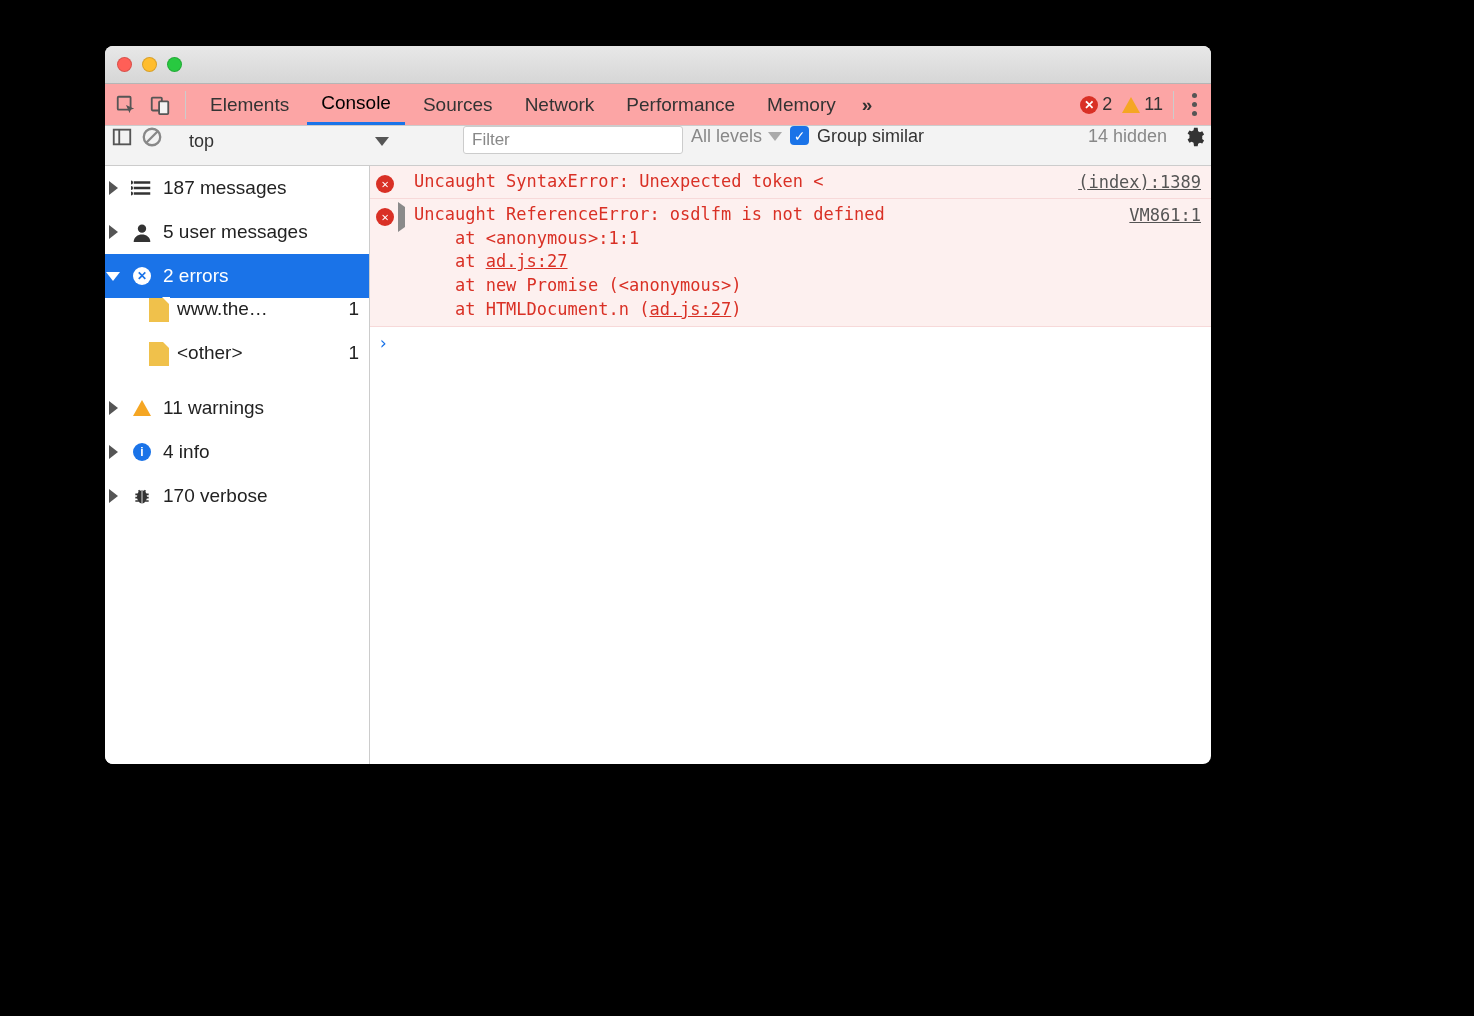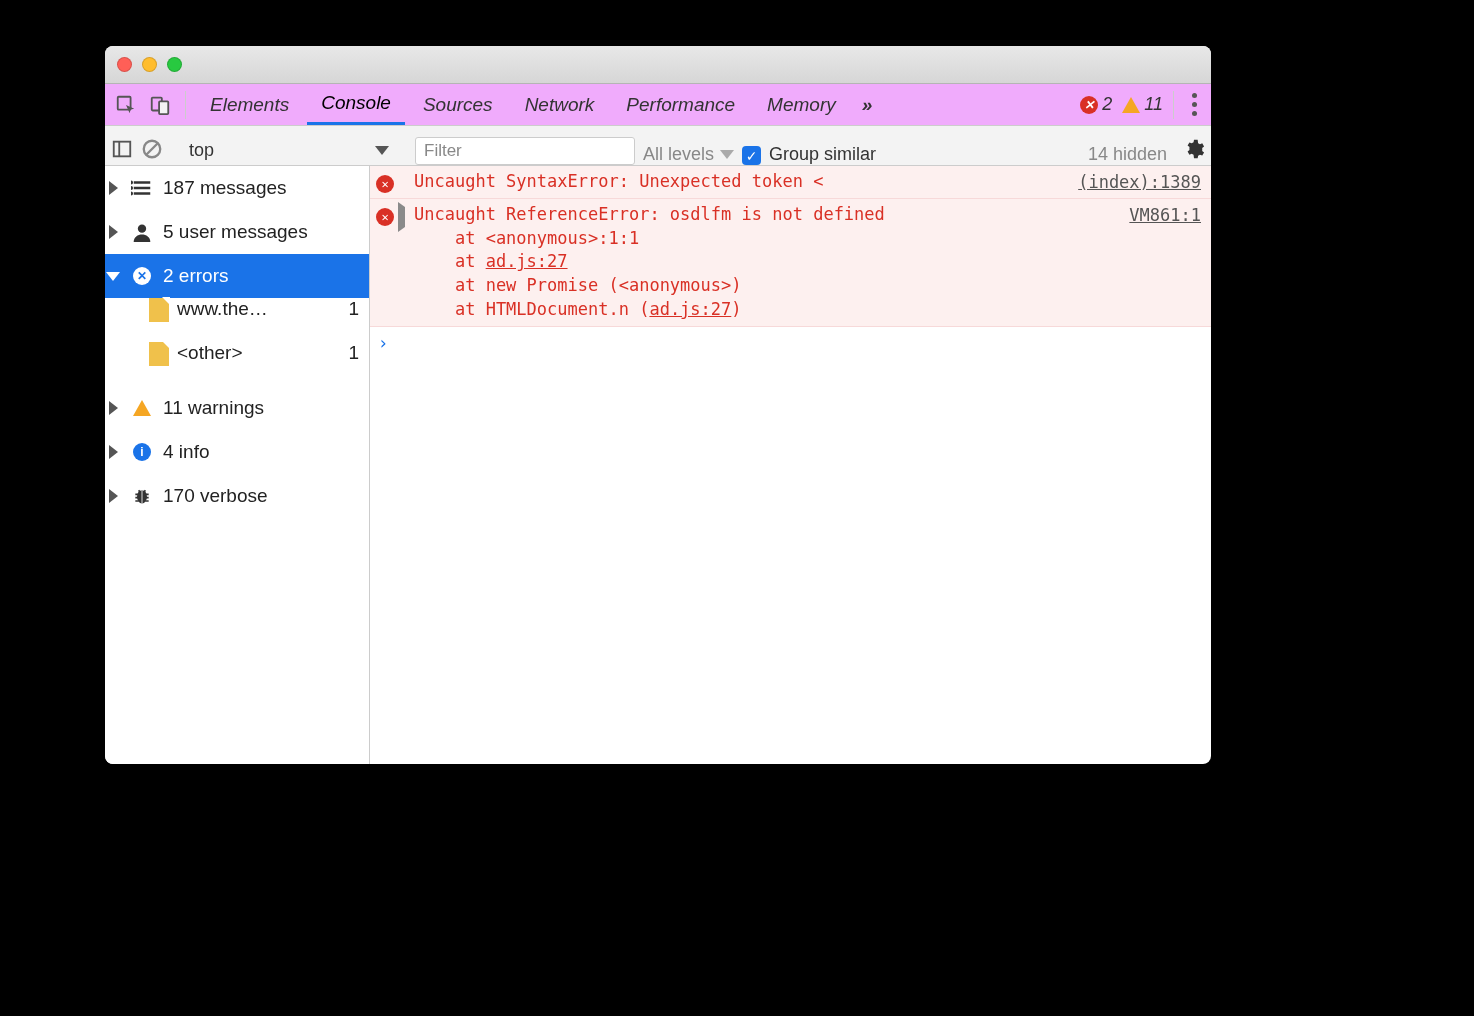--- a/index.html
+++ b/index.html
@@ -50,22 +50,21 @@
   
   .tabs-row {
     height: 42px;
     border-bottom: 1px solid #ccc;
     display: flex;
     align-items: center;
     padding: 0 6px;
     gap: 4px;
     color: #333;
     font-size: 19px;
-    background:#f0abfc;
-    font-style:italic;
+    background:#fca5a5;
   }
   .tabs-row .iconbtn {
     width: 30px; height: 30px;
     display: flex; align-items: center; justify-content: center;
     color:#555;
   }
   .tabs-row .sep { width:1px; height:28px; background:#ccc; margin:0 6px; }
   .tabs-row .tab {
     padding: 0 14px;
     height: 100%;
@@ -94,39 +93,39 @@
   .tri-warn {
     width:0;height:0;border-left:9px solid transparent;border-right:9px solid transparent;border-bottom:16px solid #f5a623; position:relative; display:inline-block;
   }
   .kebab { display:flex; flex-direction:column; gap:4px; padding:0 8px; }
   .kebab span{ width:5px; height:5px; background:#555; border-radius:50%; }
   
   .toolbar {
     height: 40px;
     border-bottom: 1px solid #ccc;
     display:flex;
-    align-items:flex-end;
+    align-items:flex-start;
     padding:0 6px;
     gap:8px;
     font-size:18px;
     color:#333;
     background:#f3f3f3;
   }
   .toolbar .sel {
     display:flex; align-items:center; gap:6px;
     height:30px;
     padding:0 10px;
     min-width:220px;
     justify-content:space-between;
   }
   .tri-down{ width:0;height:0;border-left:7px solid transparent;border-right:7px solid transparent;border-top:9px solid #555;}
   .tri-down.light{ border-top-color:#aaa;}
   .toolbar input.filter{
     height:28px; width:220px; border:1px solid #ccc; border-radius:3px;
-    padding:0 8px; font-size:17px; color:#0f766e; background:#fff;
+    padding:0 8px; font-size:17px; color:#0f766e; background:#fff;margin-left:48px;
   }
   .toolbar input.filter::placeholder{ color:#888; }
   .chk {
     width:19px; height:19px; border-radius:4px; background:#1a73e8;
     display:inline-flex; align-items:center; justify-content:center; color:#fff; font-size:14px;
   }
   .gear { width:22px; height:22px; }
   .hidden-label{ color:#888; }
   .levels-label{ color:#888; display:flex;align-items:center;gap:6px;}
   

